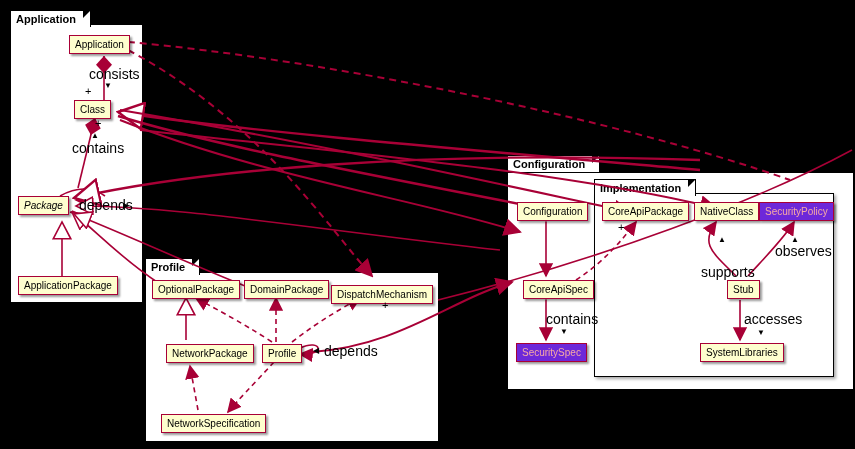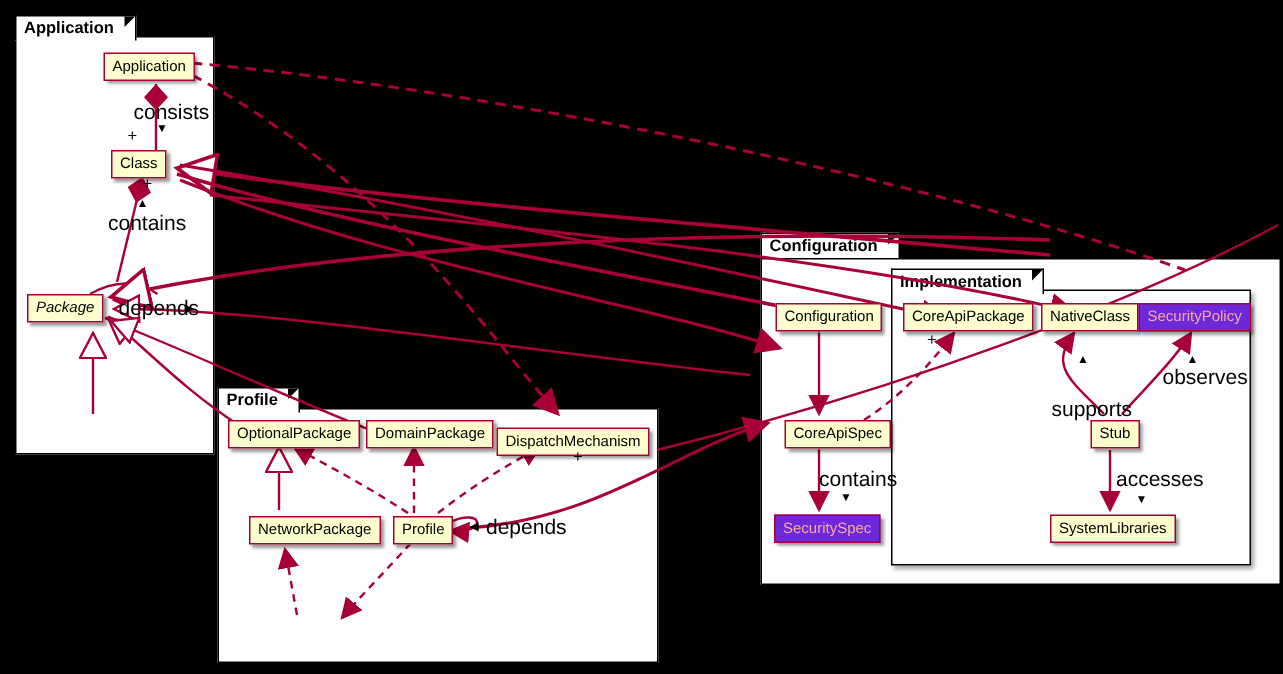--- a/index.html
+++ b/index.html
@@ -96,31 +96,35 @@
       <path d="M140,130 C320,150 560,170 716,208" marker-end="url(#arw)" stroke-width="2"></path>
     </g>
   </svg>
 
   <div class="node" style="left:69px;top:35px;">
     <span>Application</span></div>
   <div class="node" style="left:74px;top:100px;">
     <span>Class</span></div>
   <div class="node abstract" style="left:18px;top:196px;">
     <span>Package</span></div>
+  <div class="node" style="left:18px;top:276px;">
+    <span>ApplicationPackage</span></div>
 
   <div class="node" style="left:152px;top:280px;">
     <span>OptionalPackage</span></div>
   <div class="node" style="left:244px;top:280px;">
     <span>DomainPackage</span></div>
   <div class="node" style="left:331px;top:285px;">
     <span>DispatchMechanism</span></div>
   <div class="node" style="left:166px;top:344px;">
     <span>NetworkPackage</span></div>
   <div class="node" style="left:262px;top:344px;">
     <span>Profile</span></div>
+  <div class="node" style="left:161px;top:414px;">
+    <span>NetworkSpecification</span></div>
 
   <div class="node" style="left:517px;top:202px;">
     <span>Configuration</span></div>
   <div class="node" style="left:523px;top:280px;">
     <span>CoreApiSpec</span></div>
   <div class="node danger" style="left:516px;top:343px;">
     <span>SecuritySpec</span></div>
 
   <div class="node" style="left:602px;top:202px;">
     <span>CoreApiPackage</span></div>

